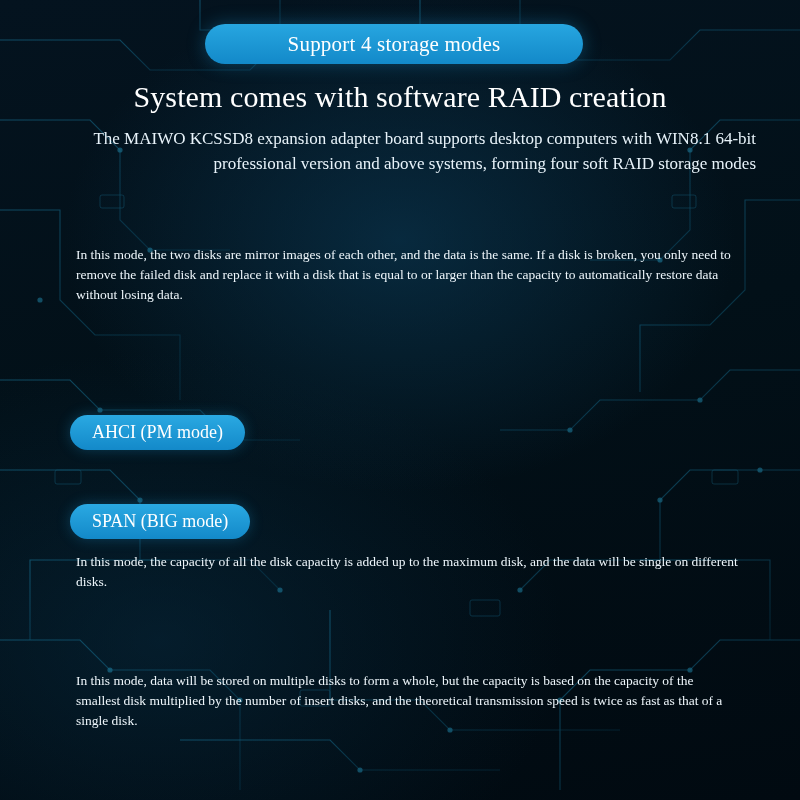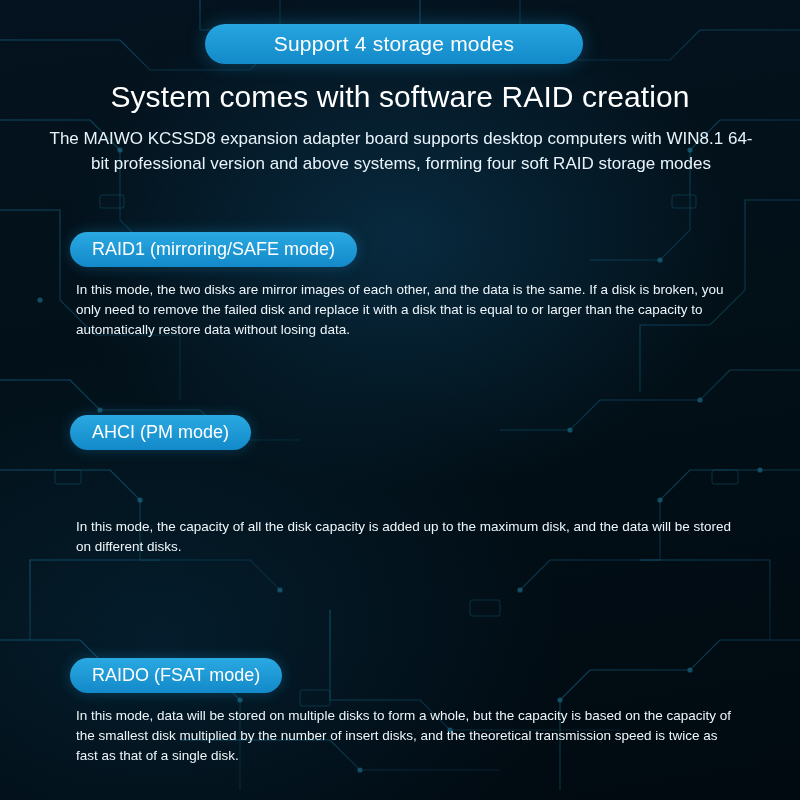--- a/index.html
+++ b/index.html
@@ -30,20 +30,21 @@
     opacity: 0.55;
     pointer-events: none;
   }
   .content {
     position: relative;
     z-index: 3;
     width: 800px;
     height: 800px;
     box-sizing: border-box;
     padding: 0;
+    font-family: Liberation Serif, serif;
   }
   .pill-top {
     position: absolute;
     left: 205px;
     top: 24px;
     width: 378px;
     height: 40px;
     border-radius: 20px;
     background: #1e9bd8;
     background: linear-gradient(180deg, #27a6e0 0%, #1389c9 100%);
@@ -64,21 +65,21 @@
     color: #ffffff;
     font-size: 30px;
     font-weight: normal;
     letter-spacing: 0.1px;
   }
   .subtext {
     position: absolute;
     left: 46px;
     top: 126px;
     width: 710px;
-    text-align: center;
+    text-align: right;
     color: #e8f3fa;
     font-size: 17px;
     line-height: 25px;
   }
   .section {
     position: absolute;
     left: 0;
     width: 800px;
   }
   .pill {
@@ -172,37 +173,36 @@
 
   <div class="content">
 
     <div class="pill-top">Support 4 storage modes</div>
 
     <div class="headline">System comes with software RAID creation</div>
 
     <div class="subtext">The MAIWO KCSSD8 expansion adapter board supports desktop computers with WIN8.1 64-bit professional version and above systems, forming four soft RAID storage modes</div>
 
     <div class="section" style="top:232px;">
-      <span class="pill">RAID1 (mirroring/SAFE mode)</span>
       <div class="body-text">
         <p>In this mode, the two disks are mirror images of each other, and the data is the same. If a disk is broken, you only need to remove the failed disk and replace it with a disk that is equal to or larger than the capacity to automatically restore data without losing data.</p>
       </div>
     </div>
 
     <div class="section" style="top:379px;margin-top:36px;">
       <span class="pill">AHCI (PM mode)</span>
     </div>
 
     <div class="section" style="top:504px;">
+      <span class="pill">SPAN (BIG mode)</span>
       <div class="body-text">
-        <p>In this mode, the capacity of all the disk capacity is added up to the maximum disk, and the data will be stored on different disks.</p>
+        <p>In this mode, the capacity of all the disk capacity is added up to the maximum disk, and the data will be single on different disks.</p>
       </div>
     </div>
 
     <div class="section" style="top:658px;">
-      <span class="pill">RAIDO (FSAT mode)</span>
       <div class="body-text">
         <p>In this mode, data will be stored on multiple disks to form a whole, but the capacity is based on the capacity of the smallest disk multiplied by the number of insert disks, and the theoretical transmission speed is twice as fast as that of a single disk.</p>
       </div>
     </div>
 
   </div>
 </div>
 
 </body></html>

